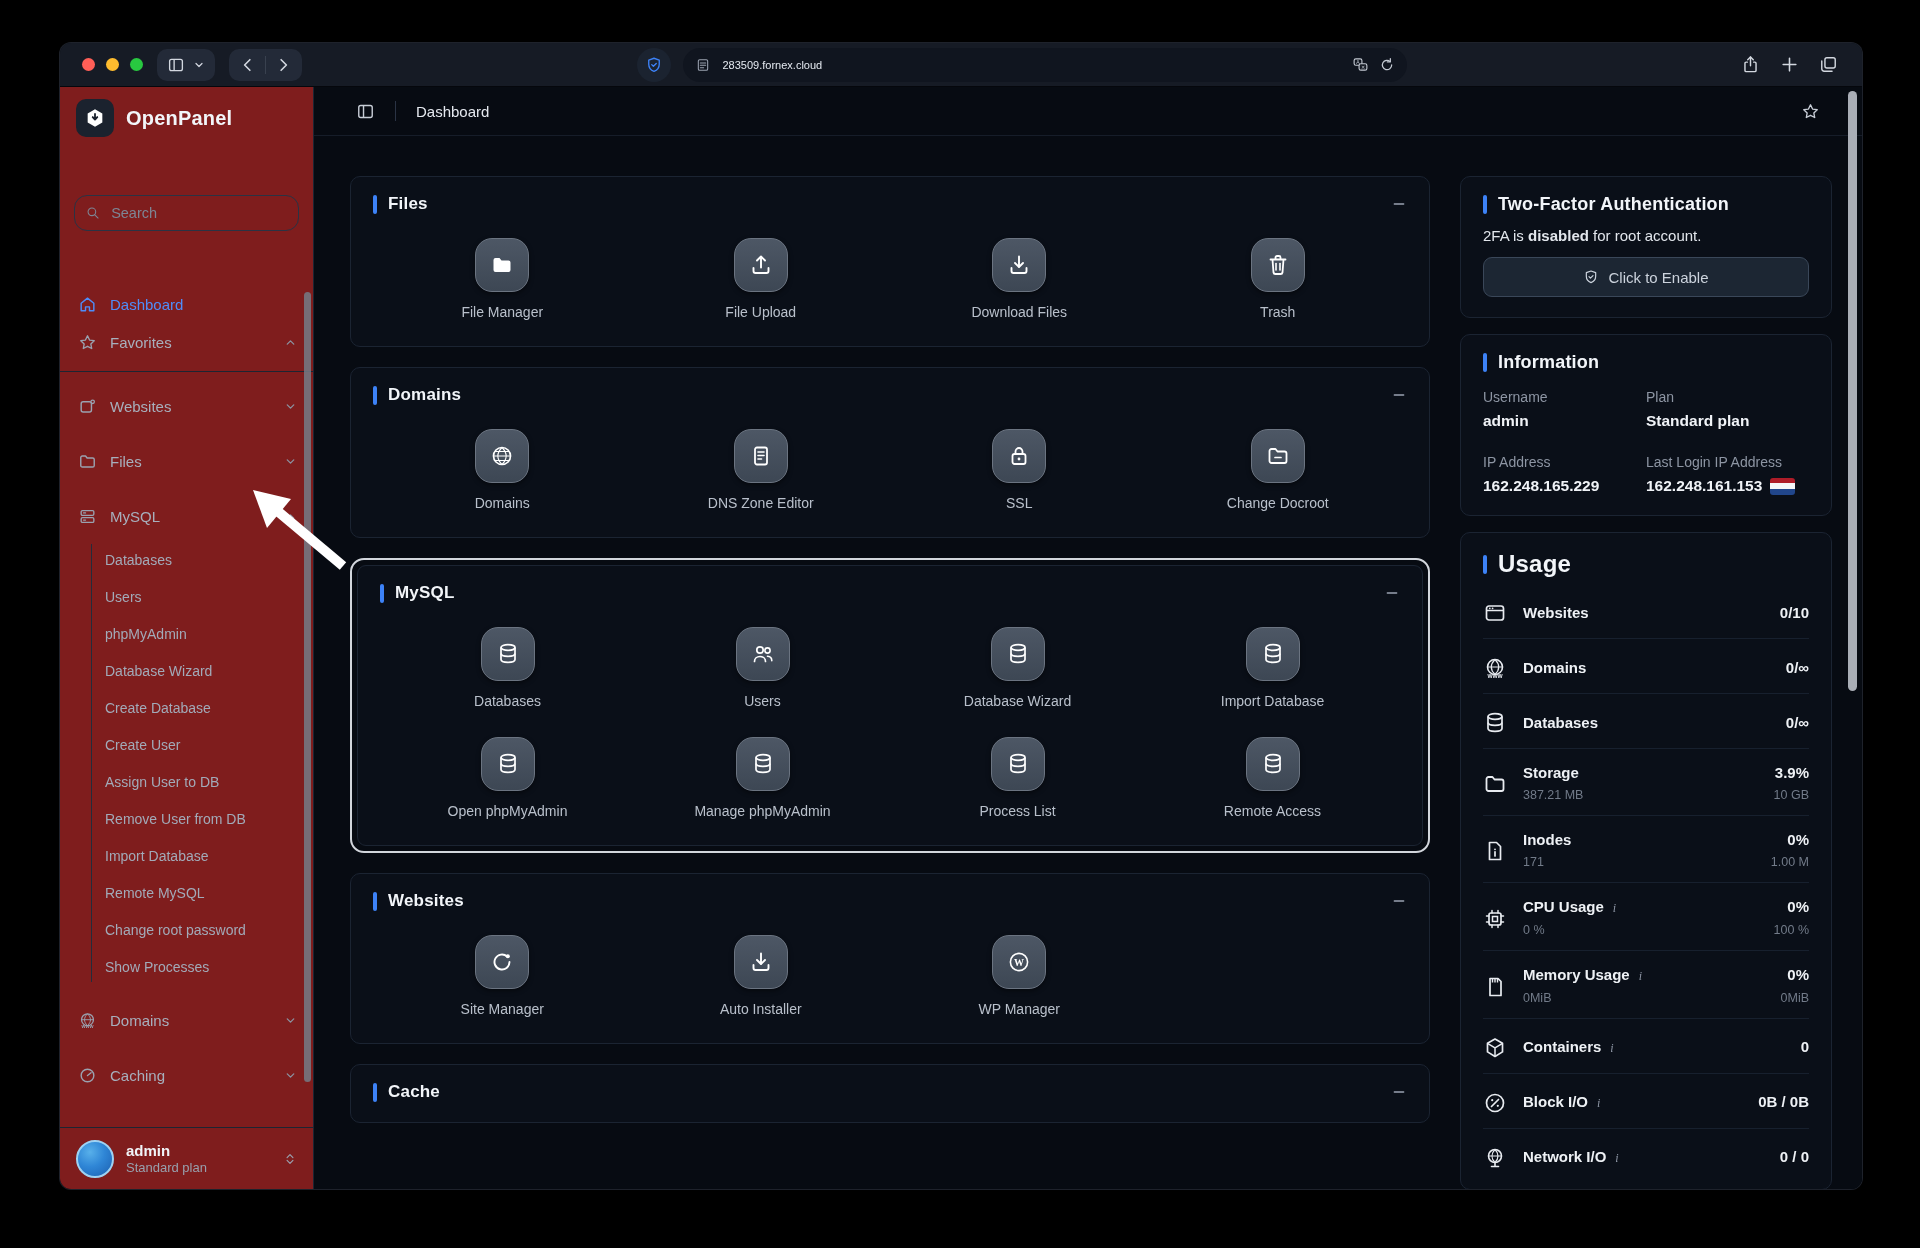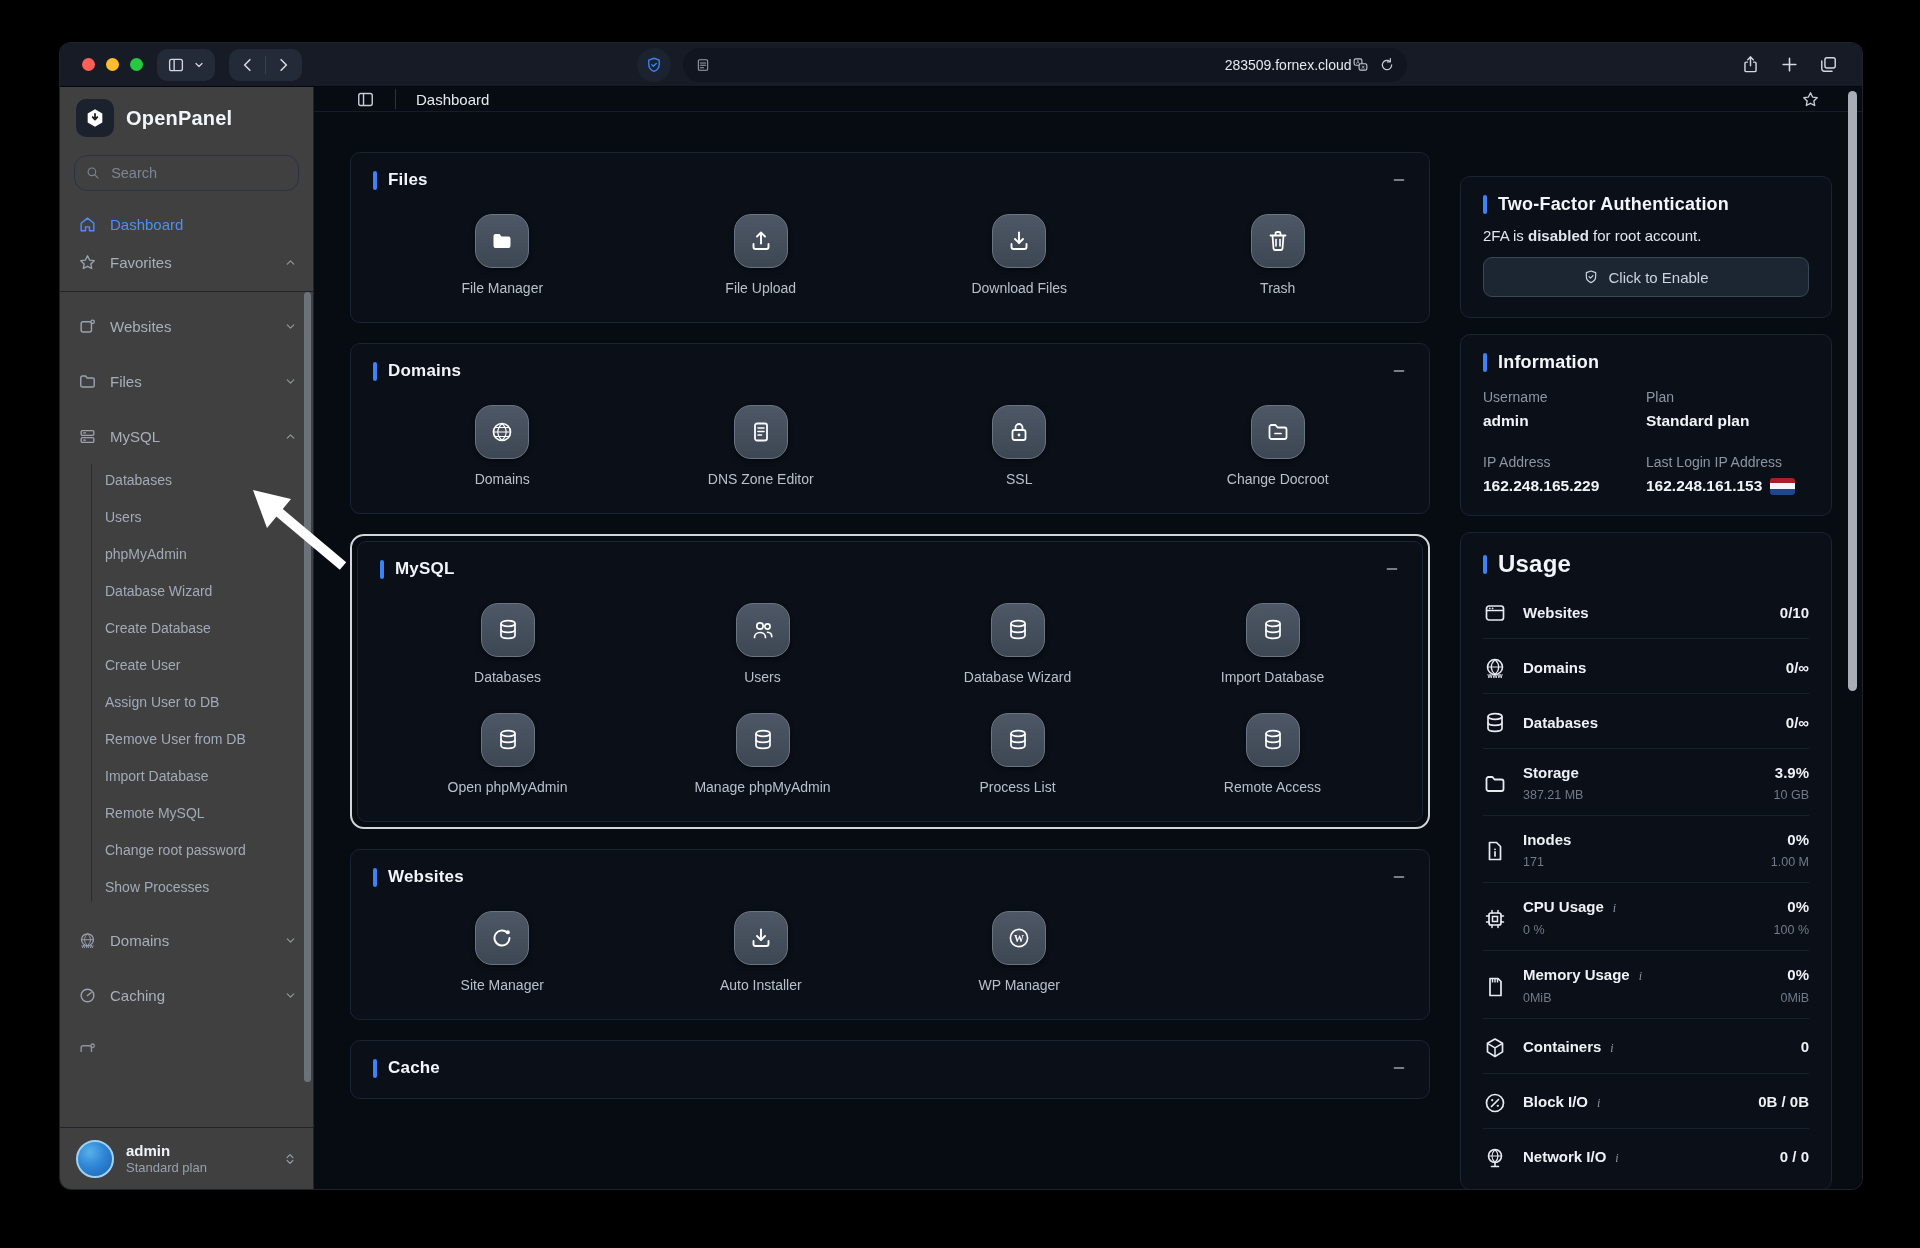--- a/index.html
+++ b/index.html
@@ -14,27 +14,27 @@
   .toolbar{height:44px;background:#161b25;display:flex;align-items:center;padding:0 14px;position:relative;border-bottom:1px solid #05070c;}
   .lights{display:flex;gap:11px;margin-left:8px;}
   .light{width:13px;height:13px;border-radius:50%;}
   .light.red{background:#ff5f57}.light.yellow{background:#febc2e}.light.green{background:#28c840}
   .pill{display:flex;align-items:center;background:#232a38;border-radius:10px;height:32px;padding:0 10px;color:#cfd5de;margin-left:14px;gap:8px;}
   .pill .sep{width:1px;height:18px;background:#39414f;}
   .tool-ic{width:18px;height:18px;color:#d3d8e0;display:inline-flex;}
   .tool-ic svg{width:100%;height:100%;}
   .shield-btn{width:34px;height:34px;border-radius:50%;background:#1b2330;display:flex;align-items:center;justify-content:center;margin-left:auto;color:#3d82f7;}
   .urlbar{display:flex;align-items:center;height:34px;width:724px;background:#10151f;border-radius:17px;margin-left:12px;padding:0 12px;color:#e8ecf2;}
-  .urlbar .domain{flex:1;text-align:right;font-size:14px;color:#e4e9f0;margin-left:12px;}
+  .urlbar .domain{flex:1;text-align:left;font-size:11px;color:#e4e9f0;margin-left:12px;}
   .toolbar-right{display:flex;align-items:center;gap:20px;margin-left:auto;margin-right:10px;color:#d3d8e0;}
   .toolbar-right .tool-ic{width:19px;height:19px;}
 
   
   .app{display:flex;height:1103px;background:#070b12;}
-  .sidebar{width:257px;background:#404040;border-right:1px solid #1d2532;display:flex;flex-direction:column;position:relative;}
+  .sidebar{width:257px;background:#7f1d1d;border-right:1px solid #1d2532;display:flex;flex-direction:column;position:relative;gap:40px;}
   .side-head{display:flex;align-items:center;gap:12px;padding:12px 16px 8px 16px;}
   .logo-box{width:38px;height:38px;border-radius:10px;background:#1b222e;display:flex;align-items:center;justify-content:center;color:#fff;}
   .logo-box svg{width:22px;height:22px;}
   .app-name{font-size:20px;font-weight:700;color:#f2f5f9;letter-spacing:.2px;}
   .search{margin:10px 14px 4px 14px;height:36px;border:1px solid #2a3344;border-radius:13px;display:flex;align-items:center;gap:9px;padding:0 11px;color:#7d8594;}
   .search input{background:transparent;border:0;outline:0;color:#cfd5de;font-size:14.5px;width:100%;font-family:inherit;}
   .search input::placeholder{color:#7d8594;}
   .nav{padding:10px 0 0 0;flex:1;overflow:hidden;}
   .nav-item{display:flex;align-items:center;gap:13px;height:38px;padding:0 16px 0 18px;color:#a7afbc;font-size:15px;cursor:pointer;}
   .nav-item.group{height:44px;margin-bottom:11px;}
@@ -62,21 +62,21 @@
   .content-head{height:58px;border-bottom:1px solid #161d29;display:flex;align-items:center;padding:0 42px;color:#c7cdd6;}
   .content-head .ic{width:19px;height:19px;display:inline-flex;}
   .content-head .ic svg{width:100%;height:100%;}
   .crumb-sep{width:1px;height:20px;background:#2a3344;margin:0 20px;}
   .crumb{font-size:15px;color:#e5e9ef;}
   .star-right{margin-left:auto;width:19px;height:19px;color:#c7cdd6;display:inline-flex;}
   .star-right svg{width:100%;height:100%;}
 
   .content-body{display:flex;gap:30px;padding:40px 30px 0 36px;align-items:flex-start;}
   .main-col{width:1080px;display:flex;flex-direction:column;gap:20px;}
-  .aside-col{width:372px;display:flex;flex-direction:column;gap:16px;margin-top:24px;}
+  .aside-col{width:372px;display:flex;flex-direction:column;gap:16px;}
 
   .card{background:#0a0f18;border:1px solid #1b2432;border-radius:10px;padding:17px 22px 20px 22px;}
   .card-head{display:flex;align-items:center;gap:11px;}
   .blue-bar{width:4px;height:19px;border-radius:2px;background:#3d82f7;flex:none;}
   .card-title{font-size:17px;font-weight:700;color:#f2f5f9;letter-spacing:.2px;}
   .collapse{margin-left:auto;width:16px;height:16px;color:#9aa2b1;display:inline-flex;}
   .collapse svg{width:100%;height:100%;}
 
   .items-grid{display:grid;grid-template-columns:repeat(4,1fr);row-gap:28px;margin-top:24px;padding-bottom:6px;}
   .tool-item{display:flex;flex-direction:column;align-items:center;cursor:pointer;}

